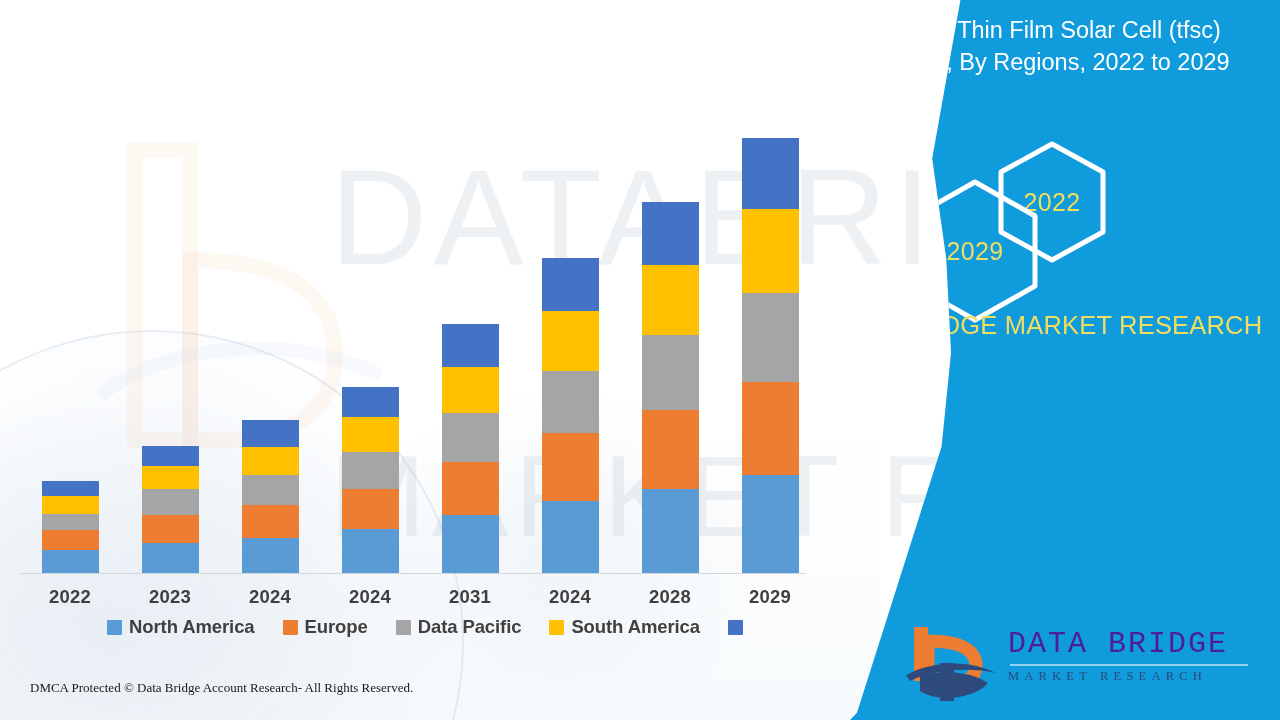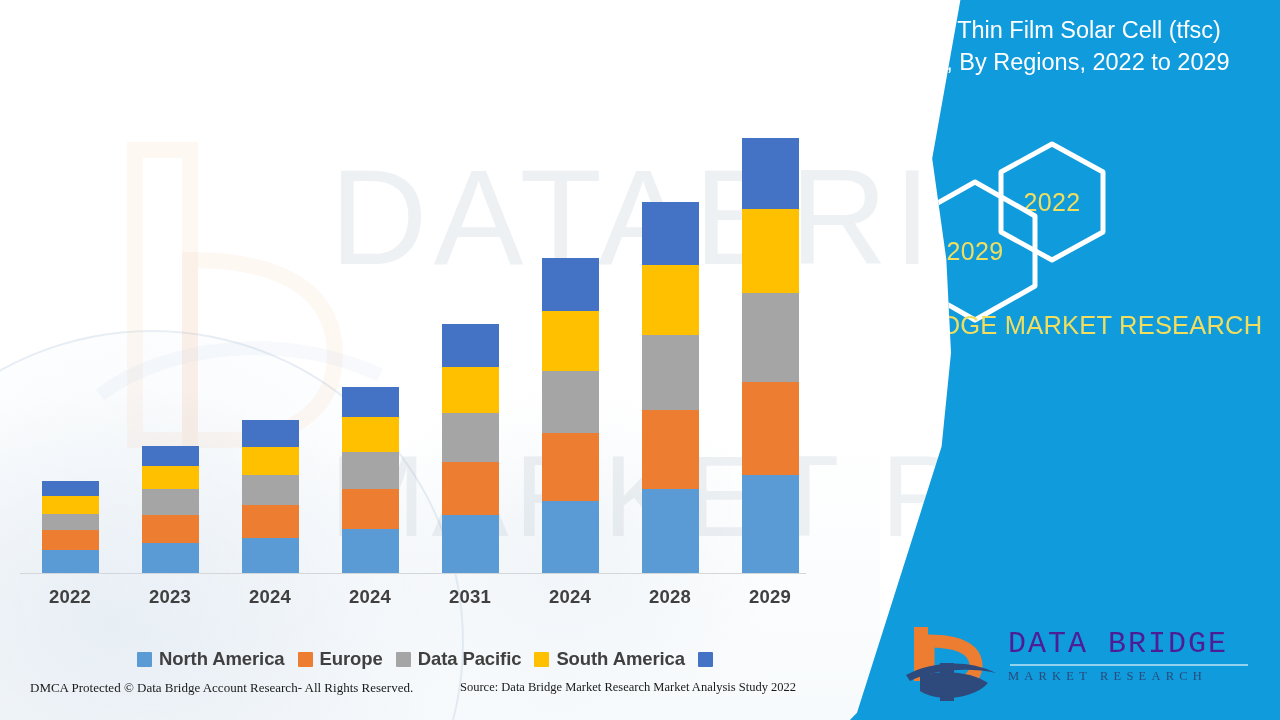--- a/index.html
+++ b/index.html
@@ -135,22 +135,21 @@
 
   
   .legend {
     position: absolute;
     left: 20px;
     top: 616px;
     width: 810px;
     display: flex;
     justify-content: center;
     align-items: center;
-    gap: 13px;
-    margin-top: 32px;
+    gap: 28px;
   }
   .legend-item {
     display: flex;
     align-items: center;
     gap: 7px;
   }
   .legend-swatch {
     width: 15px; height: 15px;
     border-radius: 1px;
     flex: none;
@@ -407,21 +406,20 @@
         <span class="legend-swatch" style="background: rgb(255, 192, 0);"></span>
         <span class="legend-label">South America</span>
       </div>
       <div class="legend-item">
         <span class="legend-swatch" style="background: rgb(68, 114, 196);"></span>
       </div>
     </div>
 
   <div class="footer">
     <div class="footer-dmca">DMCA Protected © Data Bridge Account Research- All Rights Reserved.</div>
-    <div class="footer-source">Source: Data Bridge Market Research Market Analysis Study 2022</div>
   </div>
 
   <div class="panel">
     <div class="panel-inner">
 
       <div class="panel-title">Global Thin Film Solar Cell (tfsc) Market, By Regions, 2022 to 2029</div>
 
       <div class="hexes">
         <div class="hex hex-2022">
           <svg width="118" height="128" viewBox="0 0 118 128">

